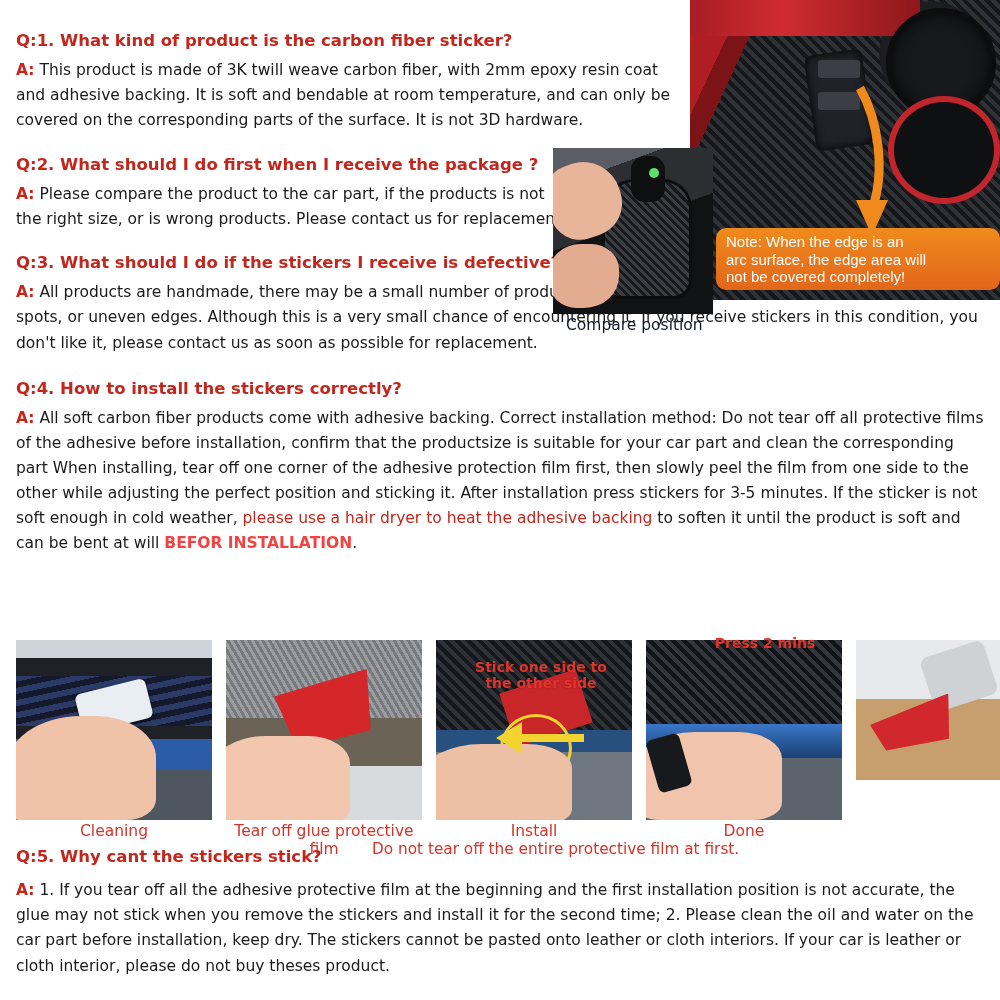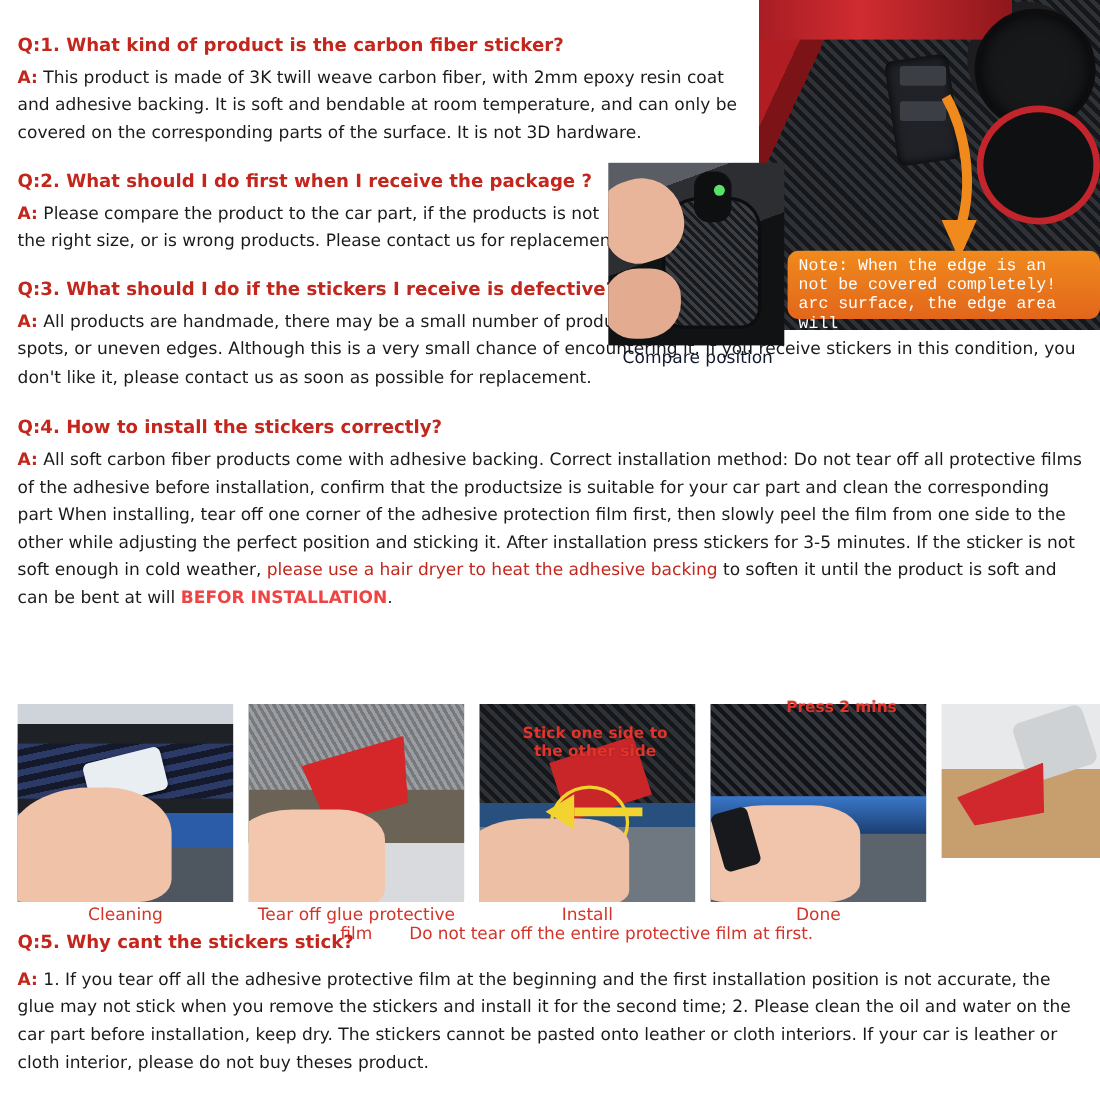--- a/index.html
+++ b/index.html
@@ -138,21 +138,21 @@
   #note-balloon {
     position:absolute; left:716px; top:228px; width:284px; height:62px;
     background: linear-gradient(180deg,#f08a1d,#e2661b);
     border-radius: 10px;
   }
   #note-balloon .note-text {
     color:#ffffff;
     font-size:15px;
     line-height:1.18;
     padding:5px 9px 0 10px;
-    font-family: Liberation Mono, monospace;
+    font-family: Liberation Sans, sans-serif;
   }
 
   .caption {
     position:absolute;
     color:#0f172a;
     font-size:15.5px;
     font-family: "DejaVu Sans", sans-serif;
   }
 
   
@@ -311,22 +311,22 @@
   <div class="imgbox" id="photo-compare">
     <div class="panel"></div>
     <div class="knob"></div>
     <div class="greenled"></div>
     <div class="hand"></div>
     <div class="hand2"></div>
   </div>
 
   <div id="note-balloon">
     <div class="note-text">Note: When the edge is an</div>
+    <div class="note-text" style="padding-top:0">arc surface, the edge area will</div>
     <div class="note-text" style="padding-top:0">not be covered completely!</div>
-    <div class="note-text" style="padding-top:0">arc surface, the edge area will</div>
   </div>
 
   <div class="caption" style="left:566px; top:316px;">Compare position</div>
 
   <div class="imgbox strip" id="photo-clean">
     <div class="sill"></div>
     <div class="tool"></div>
     <div class="handA"></div>
   </div>
 

